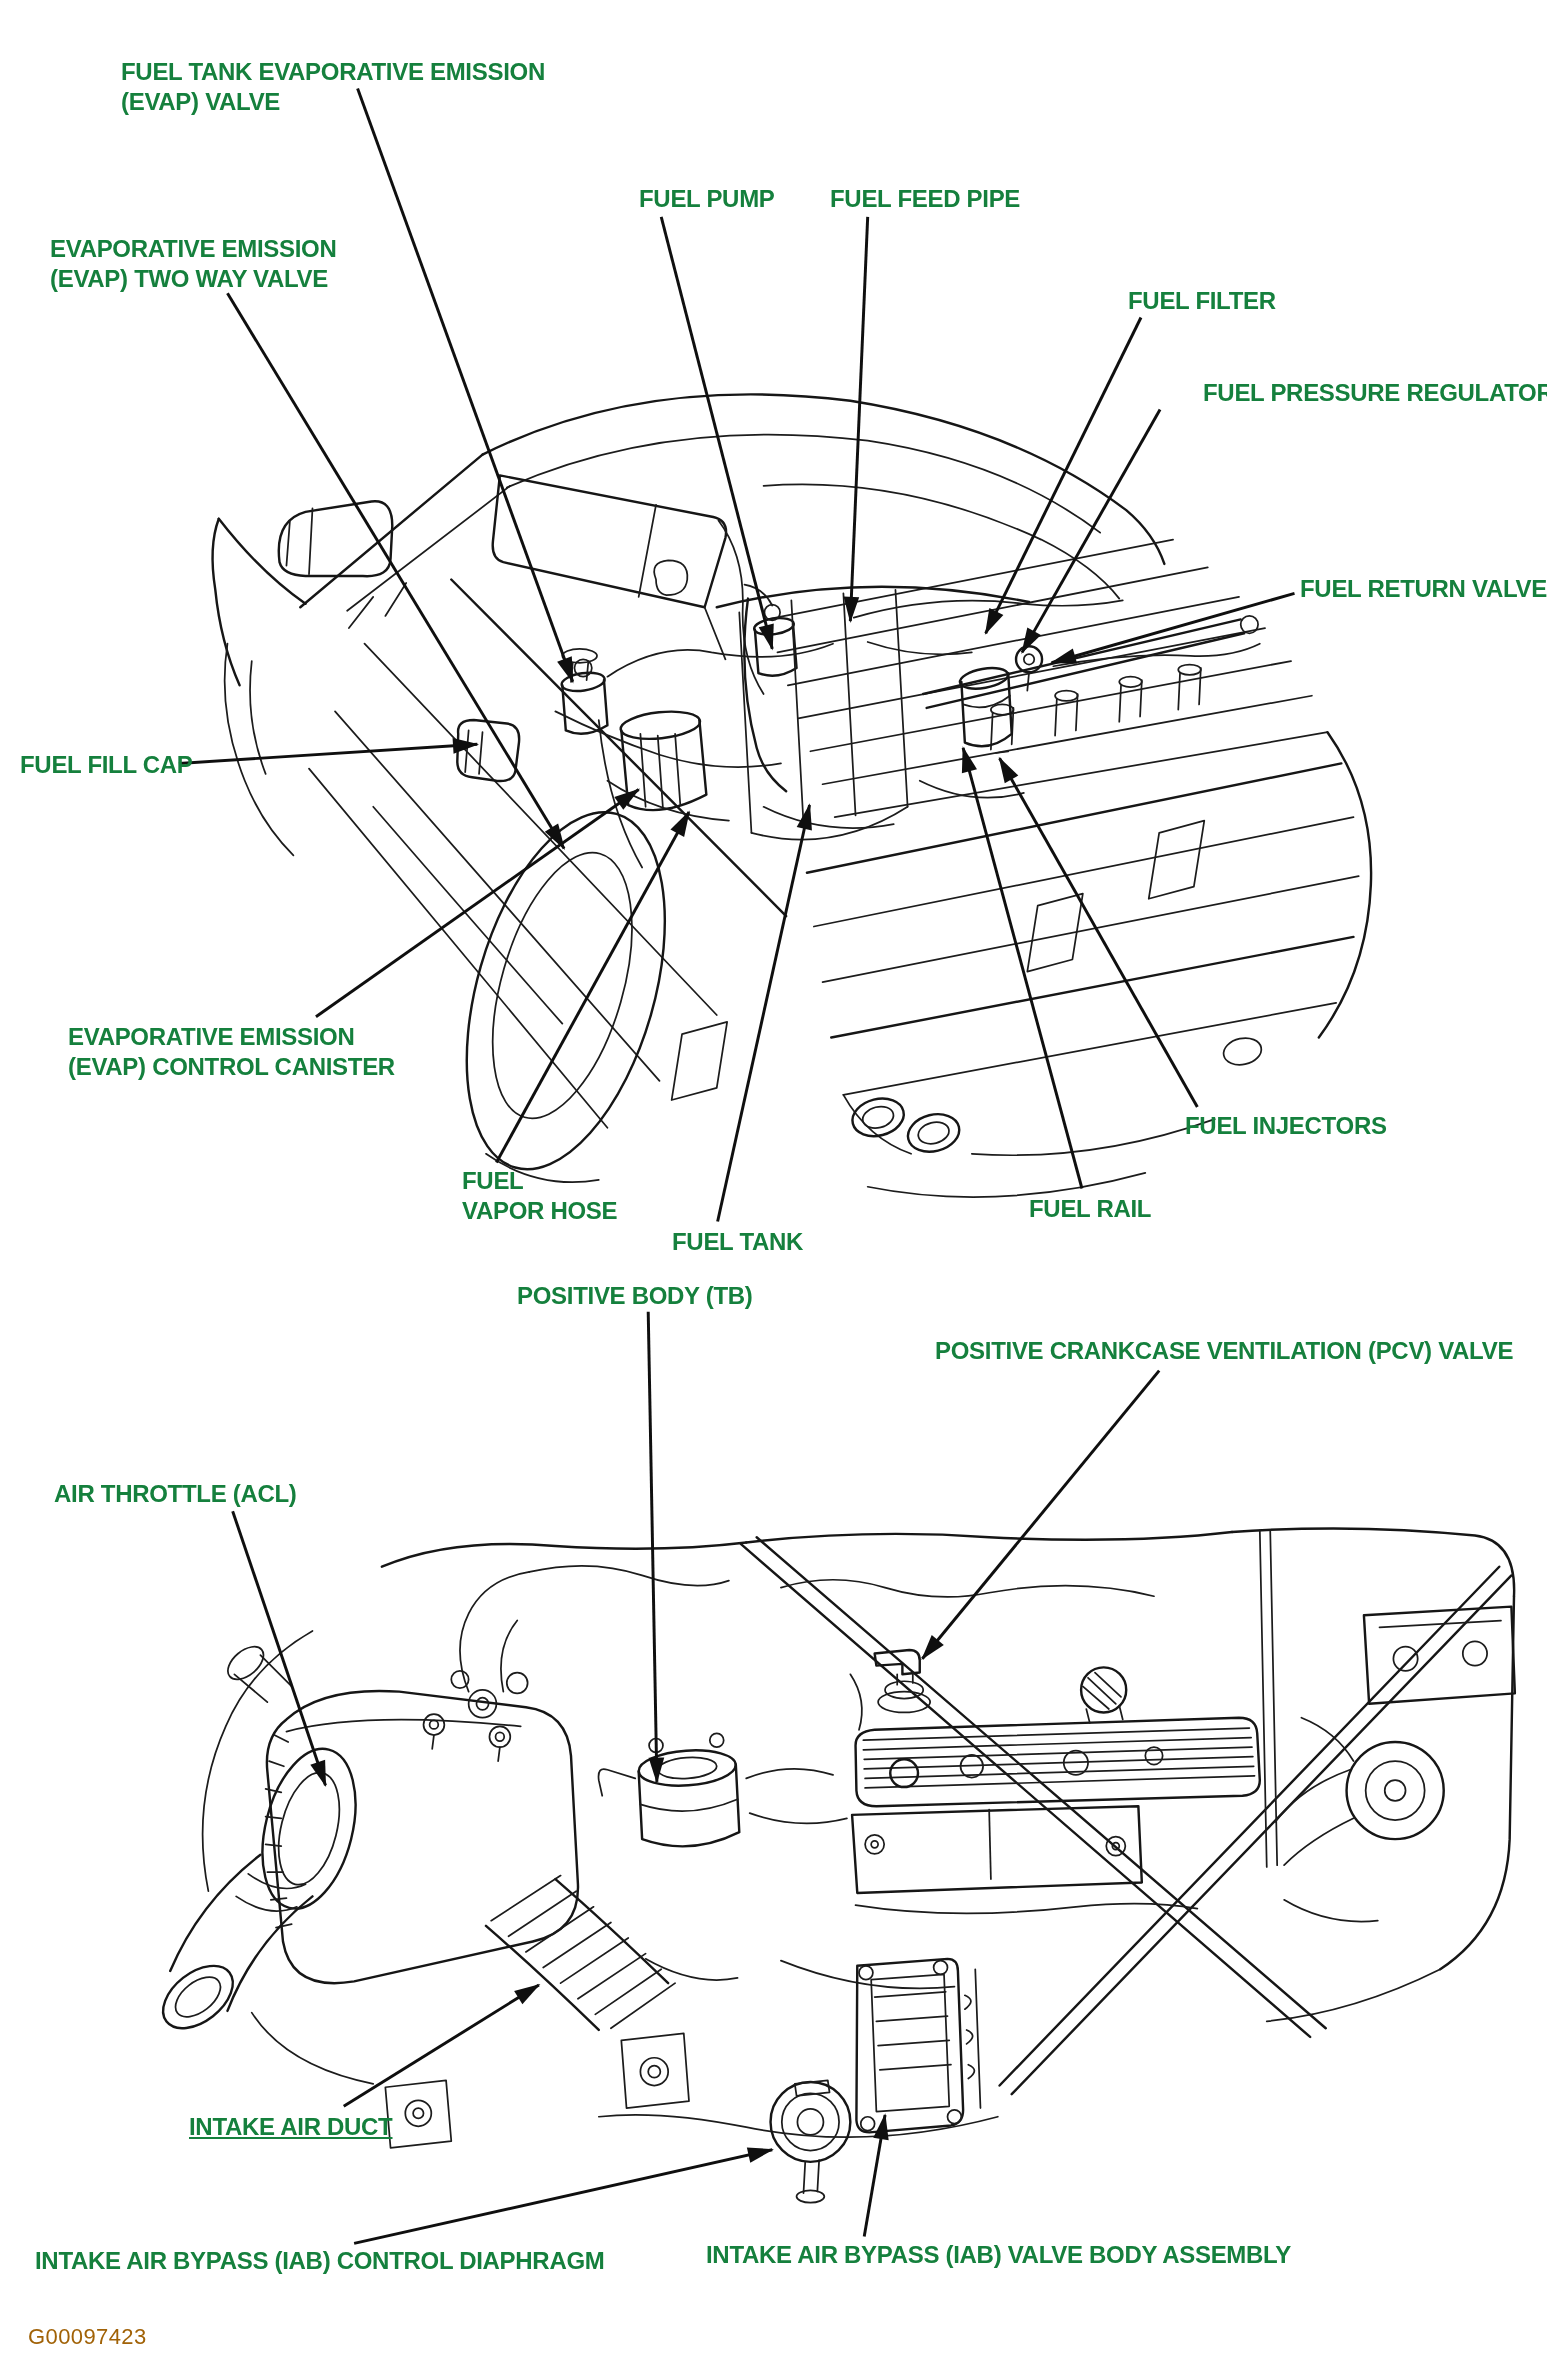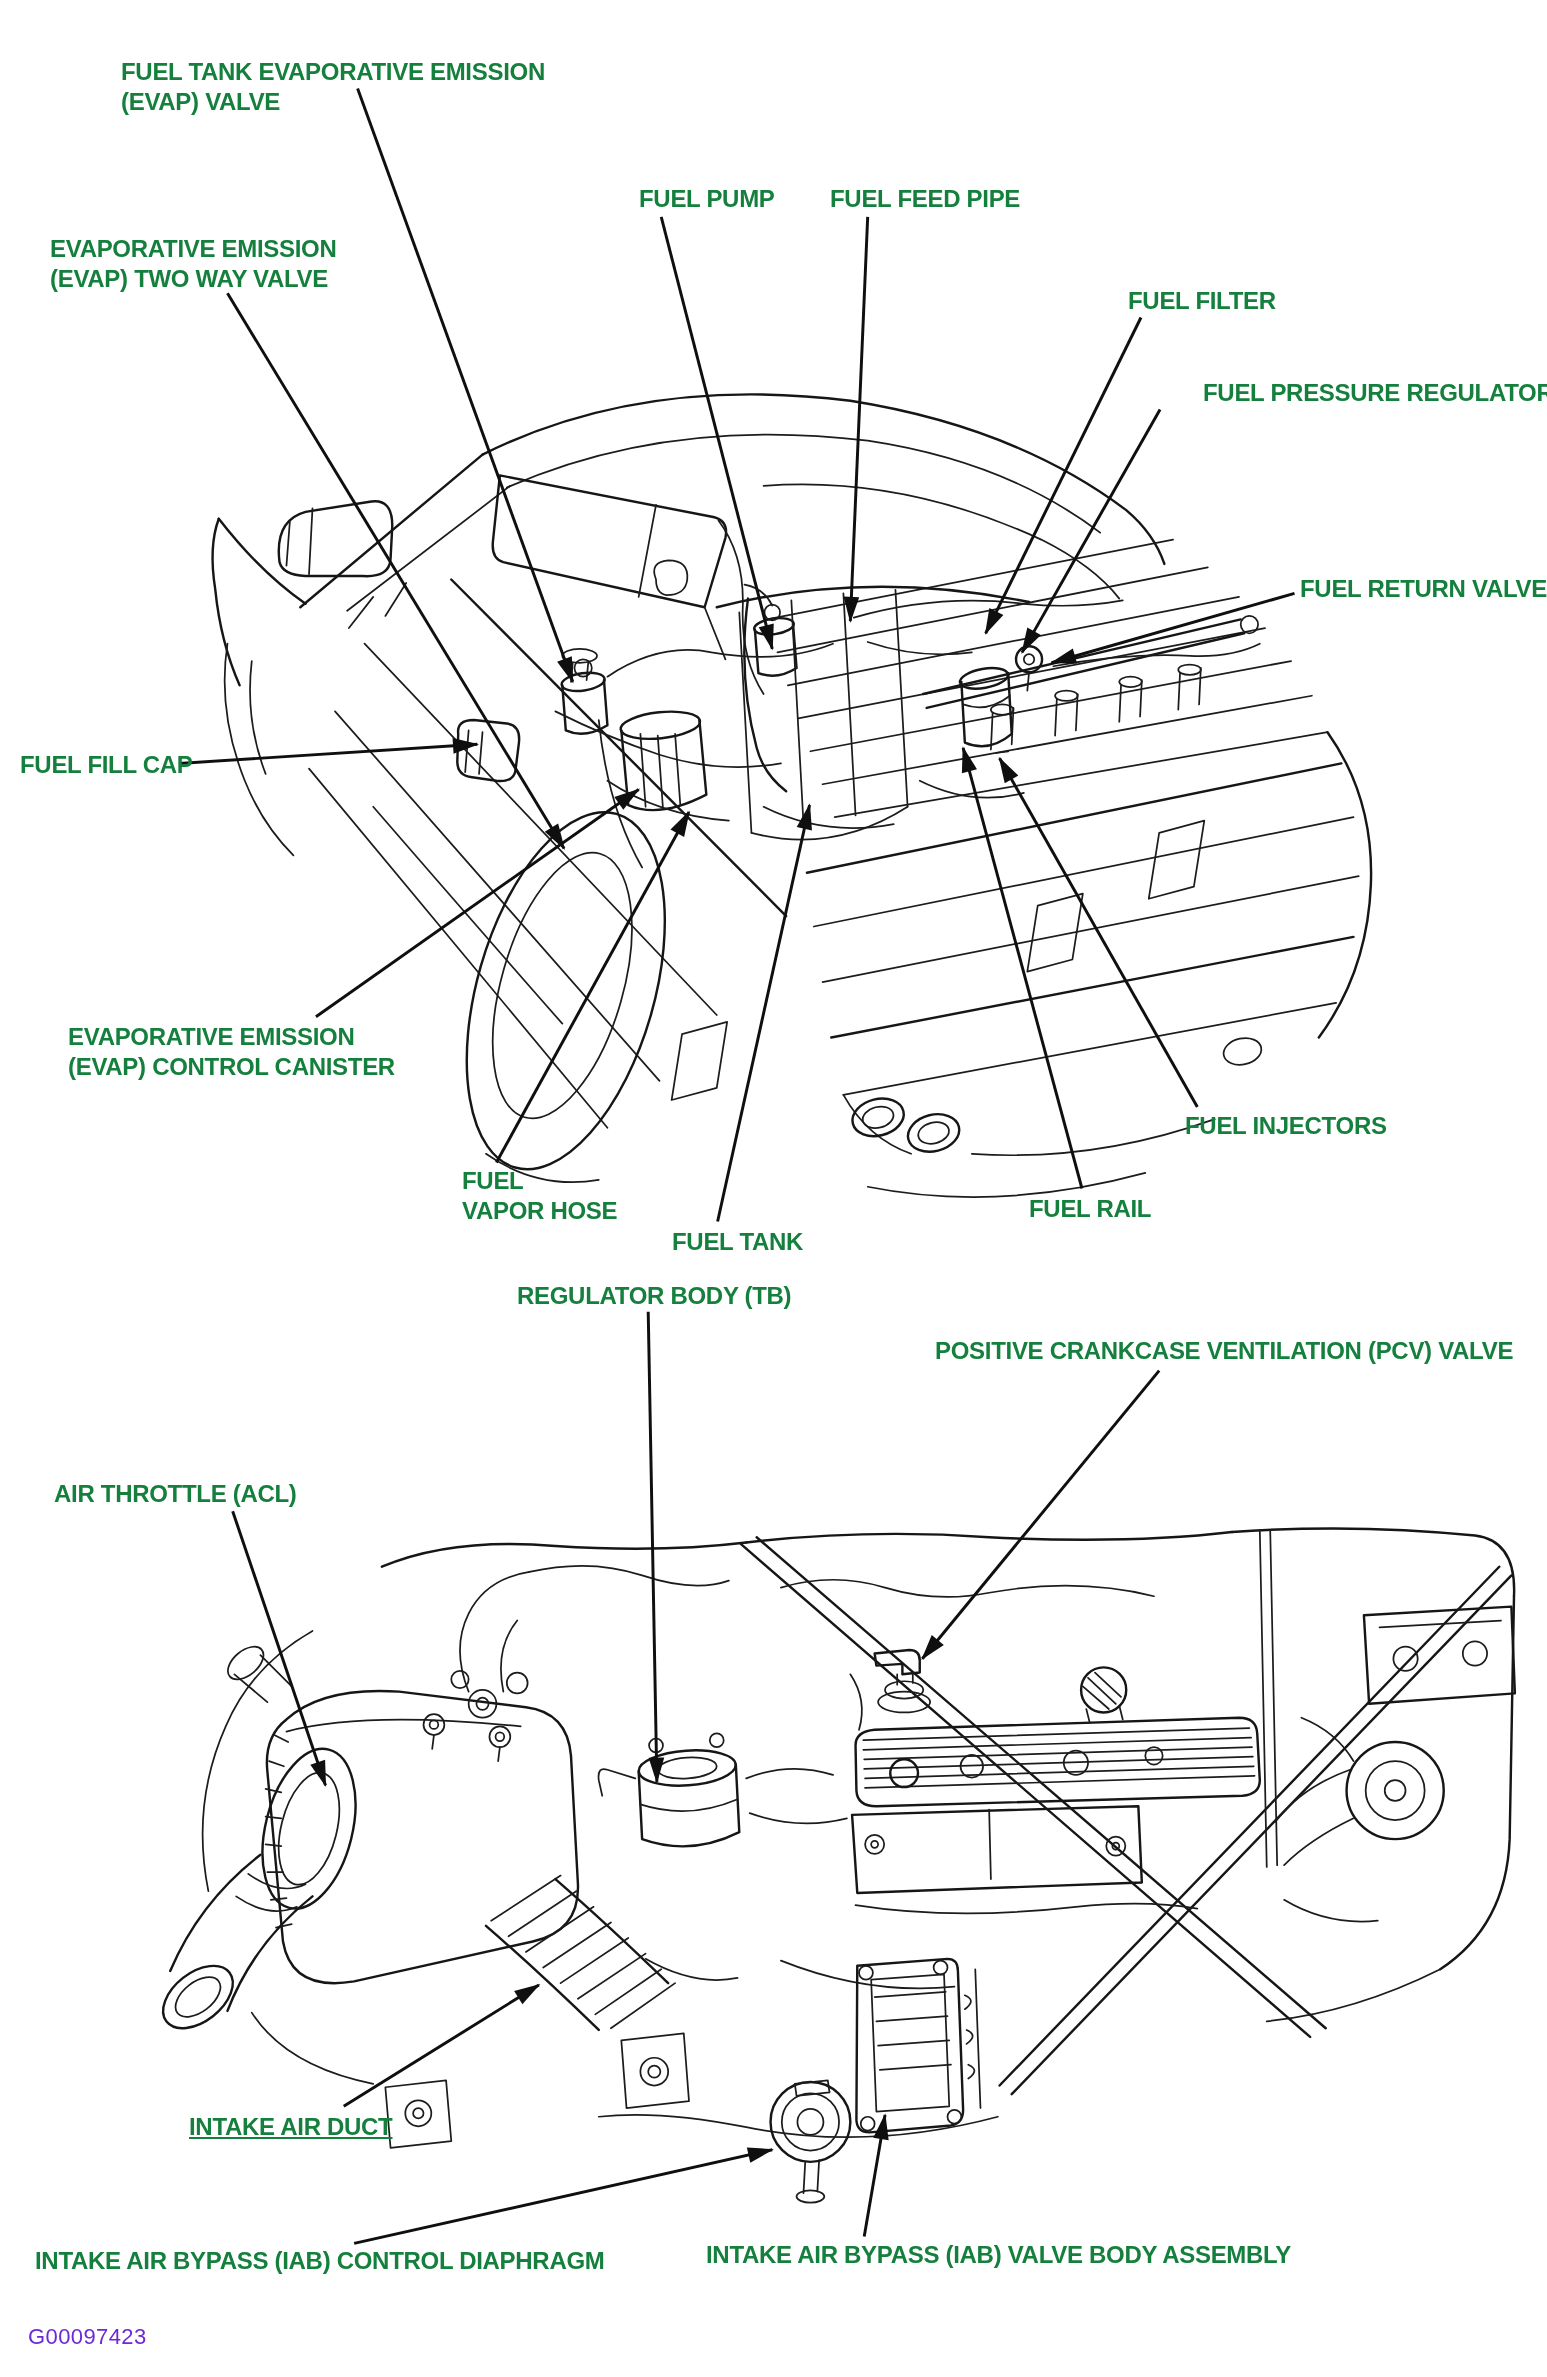--- a/index.html
+++ b/index.html
@@ -15,21 +15,21 @@
   .part-label{
     position:absolute;
     font:700 24px/30px "Liberation Sans", sans-serif;
     letter-spacing:-0.3px;
     color:#15803d;
     white-space:pre;
   }
   #fig-code{
     position:absolute;left:28px;top:2324px;
     font:400 22px "Liberation Sans", sans-serif;
-    color:#6d28d9;letter-spacing:0.4px;
+    color:#a16207;letter-spacing:0.4px;
   }
 </style>
 </head>
 <body>
 
 <svg class="art" width="1548" height="2377" viewBox="0 0 1784 2740">
   <defs>
     <marker id="arrowhead" markerUnits="userSpaceOnUse" markerWidth="34" markerHeight="22" refX="29" refY="11" orient="auto">
       <path d="M1,2 L31,11 L1,20 Z" fill="#0f0f0f"></path>
     </marker>
@@ -359,21 +359,21 @@
     <div class="part-label" style="left: 1163px; top: 378px; margin-left: 40px;">FUEL PRESSURE REGULATOR</div>
     <div class="part-label" style="left: 1300px; top: 574px;">FUEL RETURN VALVE</div>
     <div class="part-label" style="left: 20px; top: 750px;">FUEL FILL CAP</div>
     <div class="part-label" style="left: 68px; top: 1022px;">EVAPORATIVE EMISSION
 (EVAP) CONTROL CANISTER</div>
     <div class="part-label" style="left: 462px; top: 1166px;">FUEL
 VAPOR HOSE</div>
     <div class="part-label" style="left: 672px; top: 1227px;">FUEL TANK</div>
     <div class="part-label" style="left: 1029px; top: 1194px;">FUEL RAIL</div>
     <div class="part-label" style="left: 1185px; top: 1111px;">FUEL INJECTORS</div>
-    <div class="part-label" style="left: 517px; top: 1281px;">REGULATOR BODY (TB)</div>
+    <div class="part-label" style="left: 517px; top: 1281px;">POSITIVE BODY (TB)</div>
     <div class="part-label" style="left: 935px; top: 1336px;">POSITIVE CRANKCASE VENTILATION (PCV) VALVE</div>
     <div class="part-label" style="left: 54px; top: 1479px;">AIR THROTTLE (ACL)</div>
     <div class="part-label" style="left: 189px; top: 2112px; text-decoration: underline;">INTAKE AIR DUCT</div>
     <div class="part-label" style="left: 35px; top: 2246px;">INTAKE AIR BYPASS (IAB) CONTROL DIAPHRAGM</div>
     <div class="part-label" style="left: 706px; top: 2240px;">INTAKE AIR BYPASS (IAB) VALVE BODY ASSEMBLY</div>
   </div>
 
 <div id="fig-code">G00097423</div>
 
 

